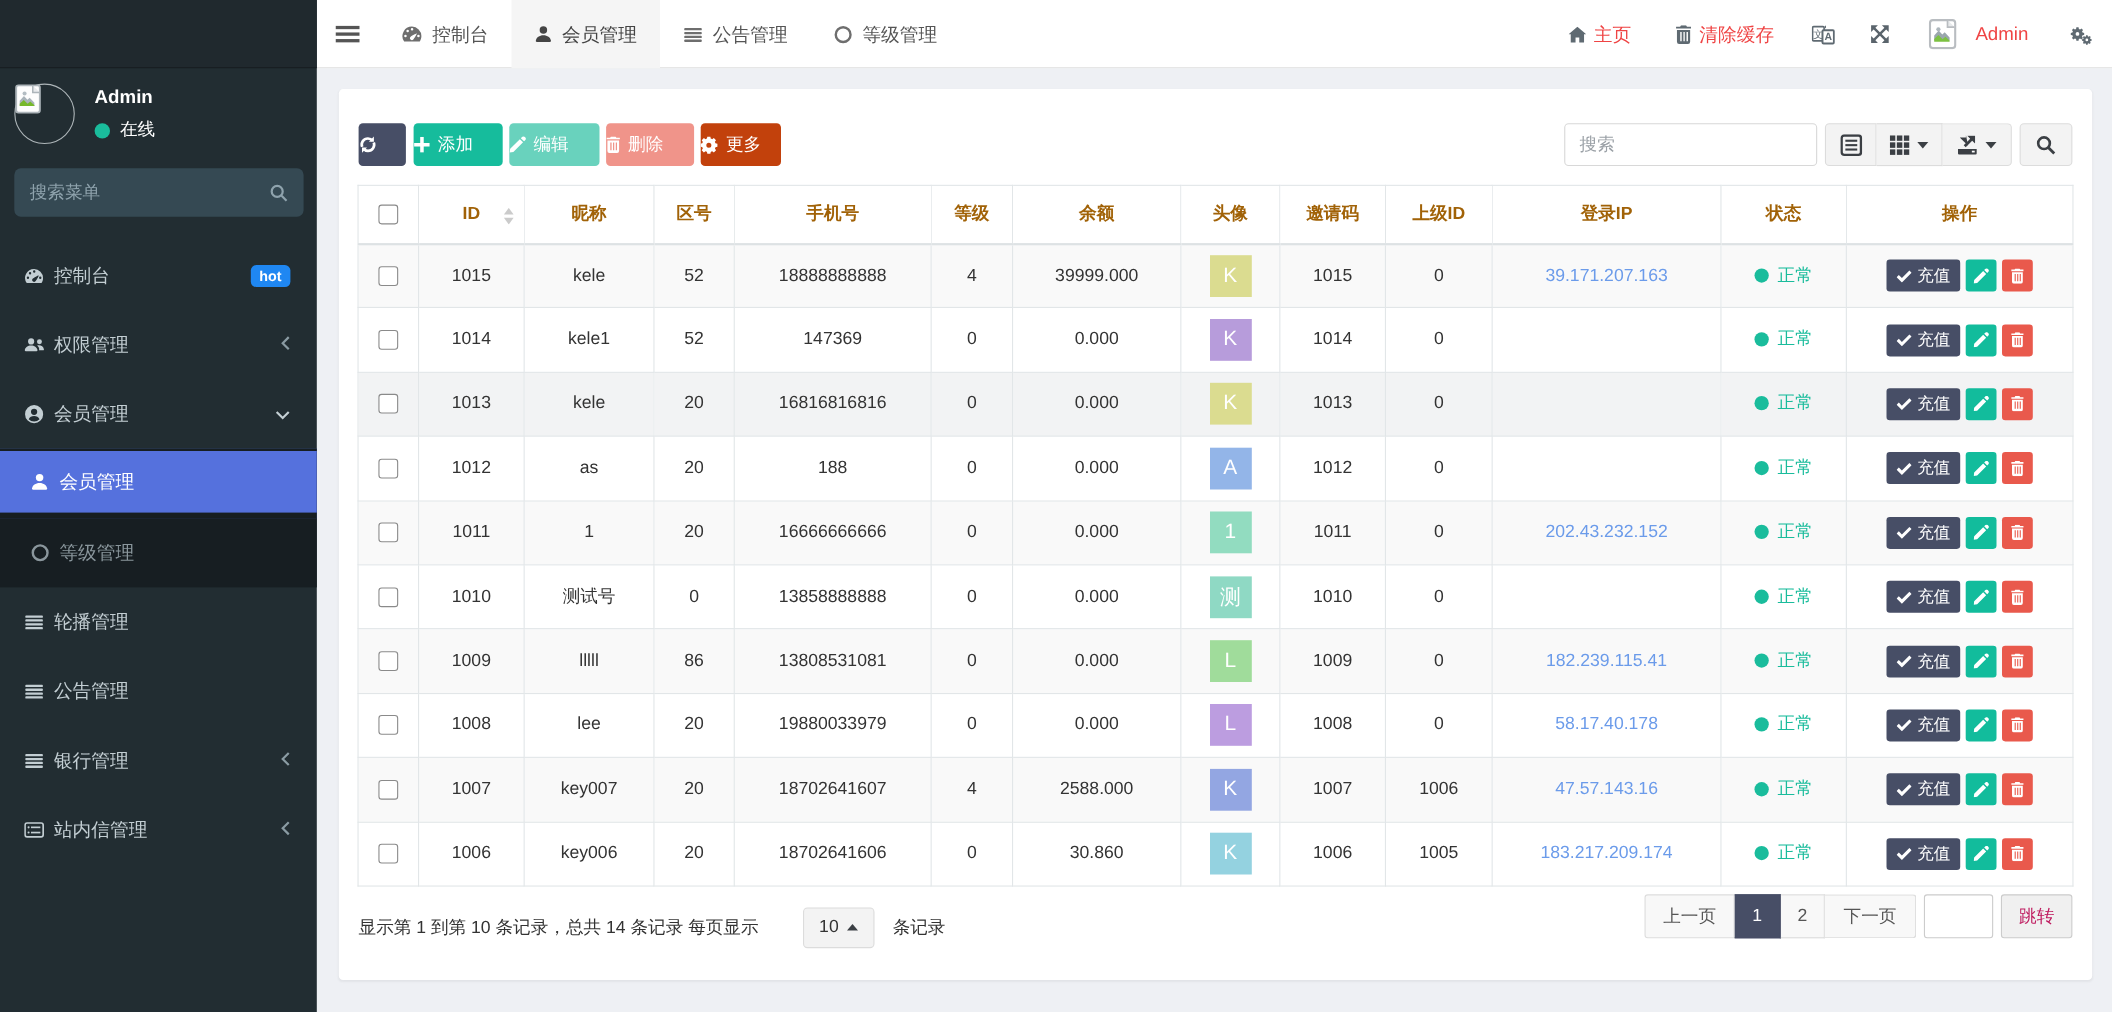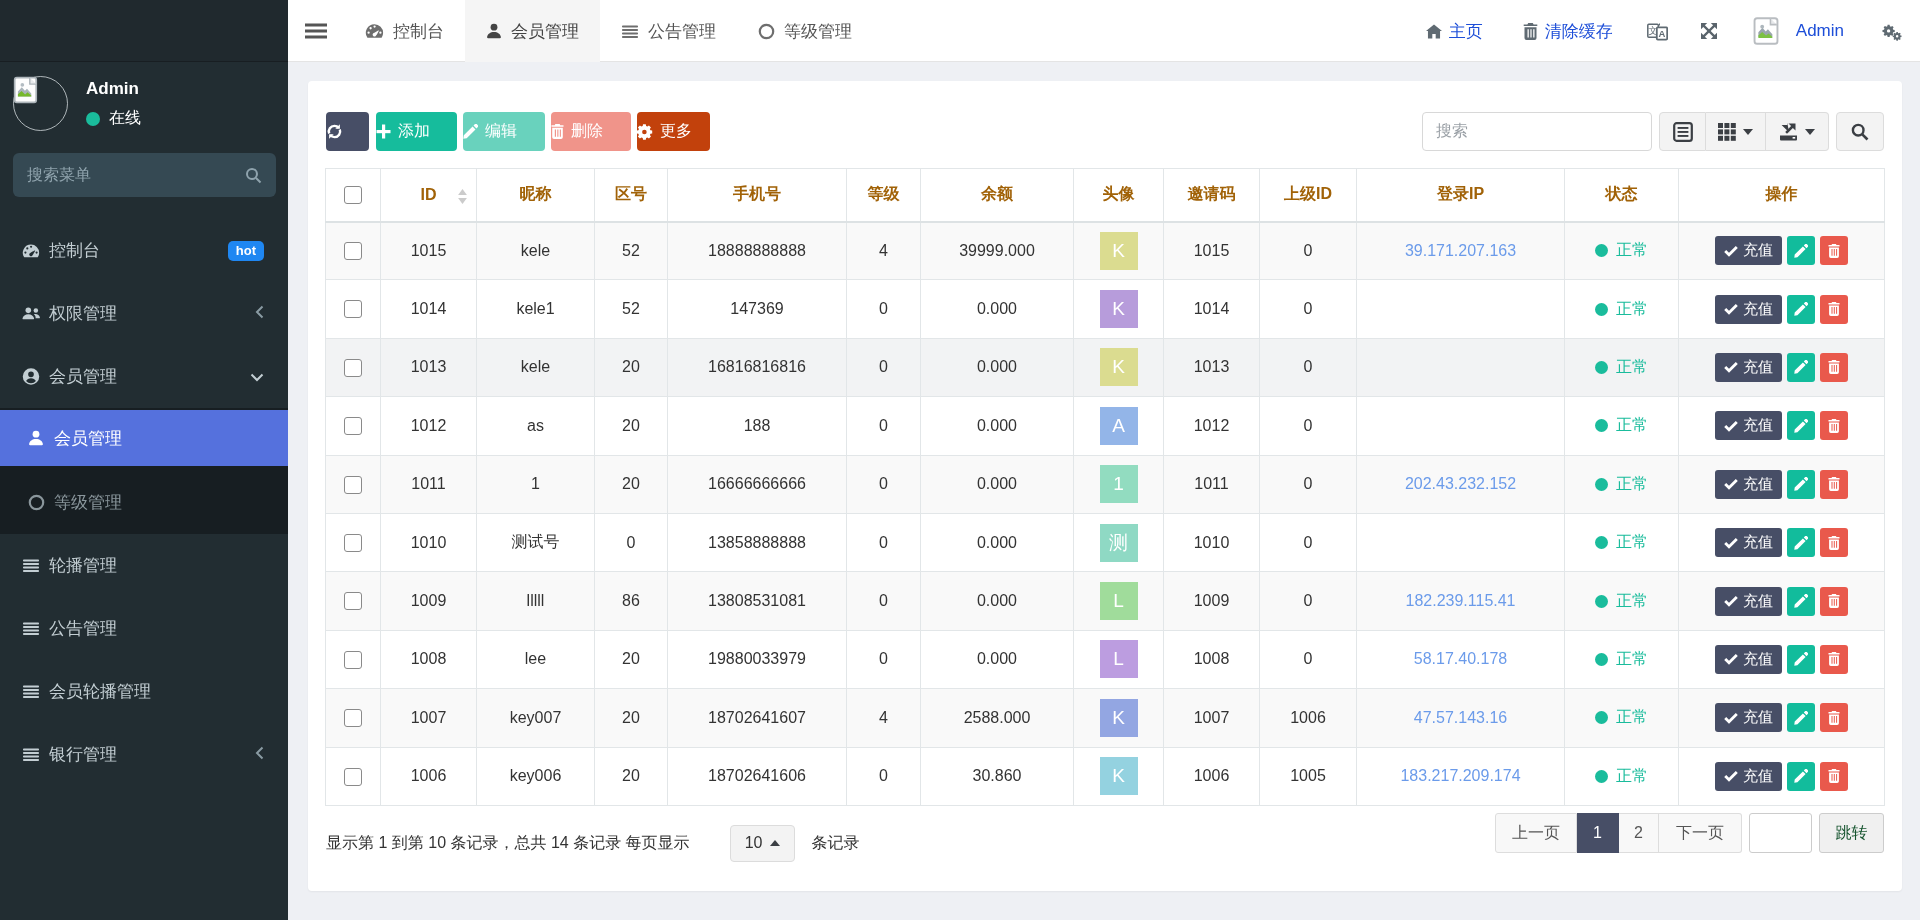--- a/index.html
+++ b/index.html
@@ -34,21 +34,21 @@
 .submenu .dim { color:#8a969c; }
 
 
 .navbar { position:absolute; left:288px; top:0; right:0; height:62px; background:#fff; border-bottom:1px solid #e4e4e4; }
 .nav-left { position:absolute; left:0; top:0; height:62px; display:flex; align-items:stretch; }
 .burger { width:56px; display:flex; align-items:center; justify-content:center; }
 .nav-tab { display:flex; align-items:center; padding:0 21px; color:#555; font-size:17px; }
 .nav-tab .nt-icon { margin-right:9px; display:flex; }
 .nav-tab.active { background:#f5f5f5; color:#444; }
 .nav-right { position:absolute; right:0; top:0; height:62px; display:flex; align-items:center; }
-.nav-right .nr-item { display:flex; align-items:center; color:#1d4ed8; font-size:17px; margin-right:40px; }
+.nav-right .nr-item { display:flex; align-items:center; color:#ef4444; font-size:17px; margin-right:40px; }
 .nav-right .nr-item .nt-icon { margin-right:7px; display:flex; }
 
 
 .card { position:absolute; left:308px; top:81px; width:1594px; height:810px; background:#fff; border-radius:4px; box-shadow:0 1px 2px rgba(0,0,0,0.05); }
 
 
 .toolbar { position:absolute; left:18px; top:31px; right:18px; height:39px; }
 .btn { display:inline-flex; align-items:center; justify-content:flex-start; height:39px; border-radius:4px; color:#fff; font-size:16px; vertical-align:top; }
 .btn svg { margin-right:7px; }
 .btn-refresh { width:43px; background:#474e66; margin-right:7px; }
@@ -94,21 +94,21 @@
 .pagesize { display:inline-flex; align-items:center; justify-content:center; width:65px; height:37px; background:#f3f3f3; border:1px solid #dcdcdc; border-radius:4px; margin:0 12px 0 36px; }
 .pg-right { position:absolute; right:18px; top:732px; height:50px; display:flex; }
 .pager { display:flex; }
 .pgbtn { height:40px; display:flex; align-items:center; justify-content:center; background:#f8f8f8; border:1px solid #ddd; color:#555; font-size:16px; }
 .pgbtn + .pgbtn { border-left:none; }
 .pg-prev { width:82px; border-radius:3px 0 0 3px; }
 .pg-1 { width:42px; background:#474e66; color:#fff; border-color:#474e66; }
 .pg-2 { width:40px; }
 .pg-next { width:83px; border-radius:0 3px 3px 0; }
 .pg-input { width:63px; height:40px; border:1px solid #ccc; border-radius:3px; background:#fff; margin-left:7px; }
-.pg-jump { width:65px; height:40px; background:#f0f0f0; border:1px solid #ccc; border-radius:3px; display:flex; align-items:center; justify-content:center; margin-left:7px; font-size:16px; color:#14532d; }
+.pg-jump { width:65px; height:40px; background:#f0f0f0; border:1px solid #ccc; border-radius:3px; display:flex; align-items:center; justify-content:center; margin-left:7px; font-size:16px; color:#be185d; }
 </style>
 </head>
 <body>
 
 <aside class="sidebar">
   <div class="logo-area"></div>
   <div class="user-panel">
     <div class="user-avatar">
         <svg width="26" height="28" viewBox="0 0 24 26">
           <rect x="1.5" y="1.5" width="20" height="23" rx="2" fill="#fdfdfd" stroke="#adb5ba" stroke-width="1.6"></rect>
@@ -208,32 +208,36 @@
       </li>
 <li class="menu-item">
         <span class="mi-icon">
           <svg width="18" height="15" viewBox="0 0 18 15">
             <rect x="1" y="1.5" width="16" height="2.1" rx="0.8" fill="#c3ced3"></rect>
             <rect x="1" y="5.0" width="16" height="2.1" rx="0.8" fill="#c3ced3"></rect>
             <rect x="1" y="8.5" width="16" height="2.1" rx="0.8" fill="#c3ced3"></rect>
             <rect x="1" y="12.0" width="16" height="2.1" rx="0.8" fill="#c3ced3"></rect>
           </svg>
         </span>
-        <span class="mi-label">会员轮播管理</span>
+        <span class="mi-label">银行管理</span>
+        <span class="chev"><svg width="9" height="14" viewBox="0 0 9 14">
+            <path d="M7.5 1.5 2 7l5.5 5.5" fill="none" stroke="#8a9ba3" stroke-width="2"></path>
+          </svg></span>
       </li>
 <li class="menu-item">
         <span class="mi-icon">
-          <svg width="18" height="15" viewBox="0 0 18 15">
-            <rect x="1" y="1.5" width="16" height="2.1" rx="0.8" fill="#c3ced3"></rect>
-            <rect x="1" y="5.0" width="16" height="2.1" rx="0.8" fill="#c3ced3"></rect>
-            <rect x="1" y="8.5" width="16" height="2.1" rx="0.8" fill="#c3ced3"></rect>
-            <rect x="1" y="12.0" width="16" height="2.1" rx="0.8" fill="#c3ced3"></rect>
+          <svg width="19" height="15" viewBox="0 0 19 15">
+            <rect x="0.8" y="0.8" width="17.4" height="13.4" rx="2" fill="none" stroke="#c3ced3" stroke-width="1.6"></rect>
+            <circle cx="4.2" cy="5" r="1" fill="#c3ced3"></circle>
+            <circle cx="4.2" cy="10" r="1" fill="#c3ced3"></circle>
+            <rect x="6.5" y="4.2" width="9" height="1.6" fill="#c3ced3"></rect>
+            <rect x="6.5" y="9.2" width="9" height="1.6" fill="#c3ced3"></rect>
           </svg>
         </span>
-        <span class="mi-label">银行管理</span>
+        <span class="mi-label">站内信管理</span>
         <span class="chev"><svg width="9" height="14" viewBox="0 0 9 14">
             <path d="M7.5 1.5 2 7l5.5 5.5" fill="none" stroke="#8a9ba3" stroke-width="2"></path>
           </svg></span>
       </li>
 </ul>
 </aside>
 
 <header class="navbar">
   <div class="nav-left" id="navleft">
 <div class="burger">

